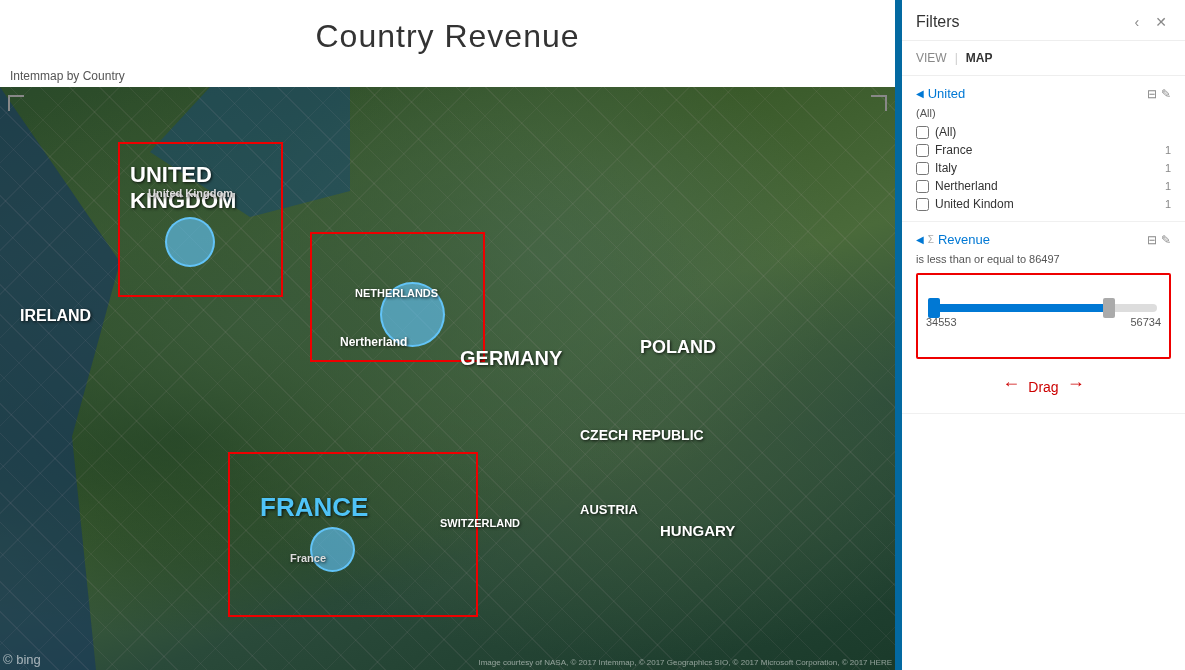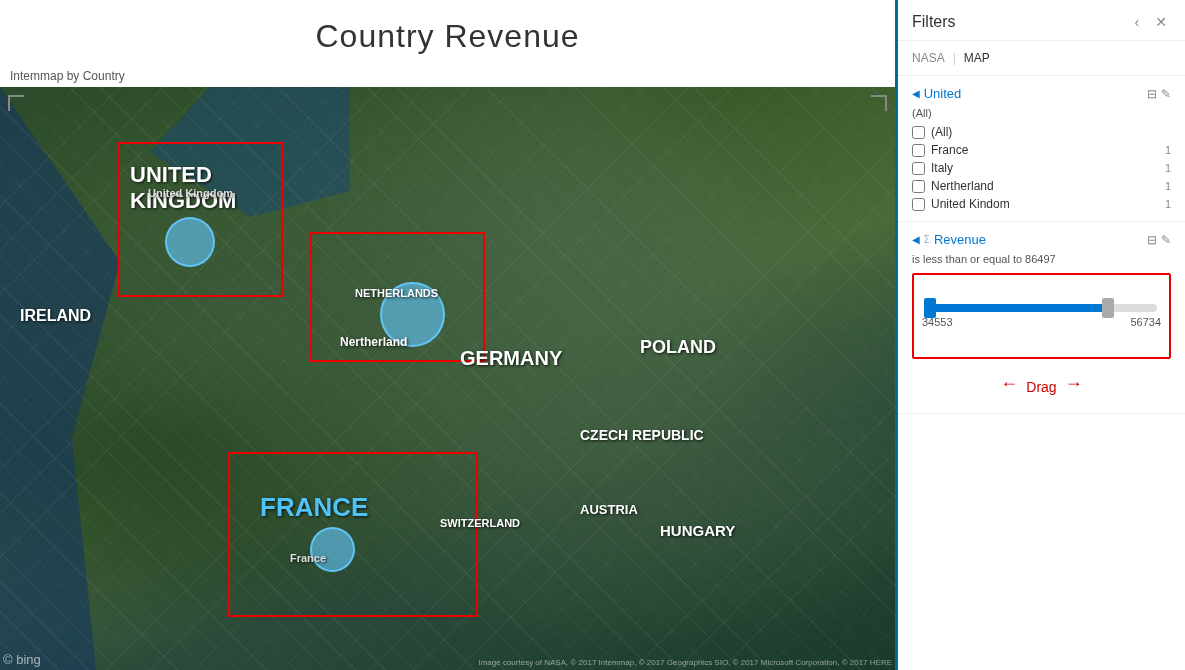--- a/index.html
+++ b/index.html
@@ -58,21 +58,21 @@
     .bubble { position: absolute; border-radius: 50%; background: rgba(100, 200, 255, 0.6); border: 2px solid rgba(100, 200, 255, 0.9); z-index: 12; display: flex; align-items: center; justify-content: center; }
     .bubble-uk { width: 50px; height: 50px; left: 165px; top: 130px; }
     .bubble-netherlands { width: 65px; height: 65px; left: 380px; top: 195px; }
     .bubble-france { width: 45px; height: 45px; left: 310px; top: 440px; }
 
     
     .bing-watermark { position: absolute; bottom: 3px; left: 3px; font-size: 13px; color: rgba(255,255,255,0.6); z-index: 20; }
     .copyright-bar { position: absolute; bottom: 3px; right: 3px; font-size: 8px; color: rgba(255,255,255,0.5); z-index: 20; }
 
     
-    .filters-panel { width: 290px; background: #fff; border-left: 3px solid #0369a1; display: flex; flex-direction: column; overflow-y: auto; }
+    .filters-panel { width: 290px; background: #fff; border-left: 7px solid #0369a1; display: flex; flex-direction: column; overflow-y: auto; }
 
     .filters-header { display: flex; align-items: center; justify-content: space-between; padding: 12px 14px 8px; border-bottom: 1px solid #eee; }
     .filters-title { font-size: 16px; font-weight: 400; color: #333; }
     .filters-actions { display: flex; gap: 8px; }
     .filter-action-btn { background: none; border: none; cursor: pointer; color: #888; font-size: 14px; padding: 2px 4px; }
 
     .view-map-tabs { display: flex; align-items: center; padding: 8px 14px; gap: 8px; border-bottom: 1px solid #eee; }
     .tab-btn { background: none; border: none; cursor: pointer; font-size: 12px; color: #888; padding: 2px 0; }
     .tab-separator { color: #ccc; font-size: 12px; }
 
@@ -168,23 +168,23 @@
 
     <div class="filters-header">
       <span class="filters-title">Filters</span>
       <div class="filters-actions">
         <button class="filter-action-btn">‹</button>
         <button class="filter-action-btn">✕</button>
       </div>
     </div>
 
     <div class="view-map-tabs">
-      <button class="tab-btn">NASA</button>
+      <button class="tab-btn">VIEW</button>
       <span class="tab-separator">|</span>
-      <button class="tab-btn" style="color:#333; font-weight:400;">MAP</button>
+      <button class="tab-btn" style="color:#333; font-weight:700;">MAP</button>
     </div>
 
     <div class="filter-section">
       <div class="filter-section-header">
         <div class="filter-section-title">
           <span class="filter-expand-icon">◀</span>
           <span>United</span>
         </div>
         <div class="filter-section-icons">
           <button class="filter-icon-btn" title="Search">⊟</button>

